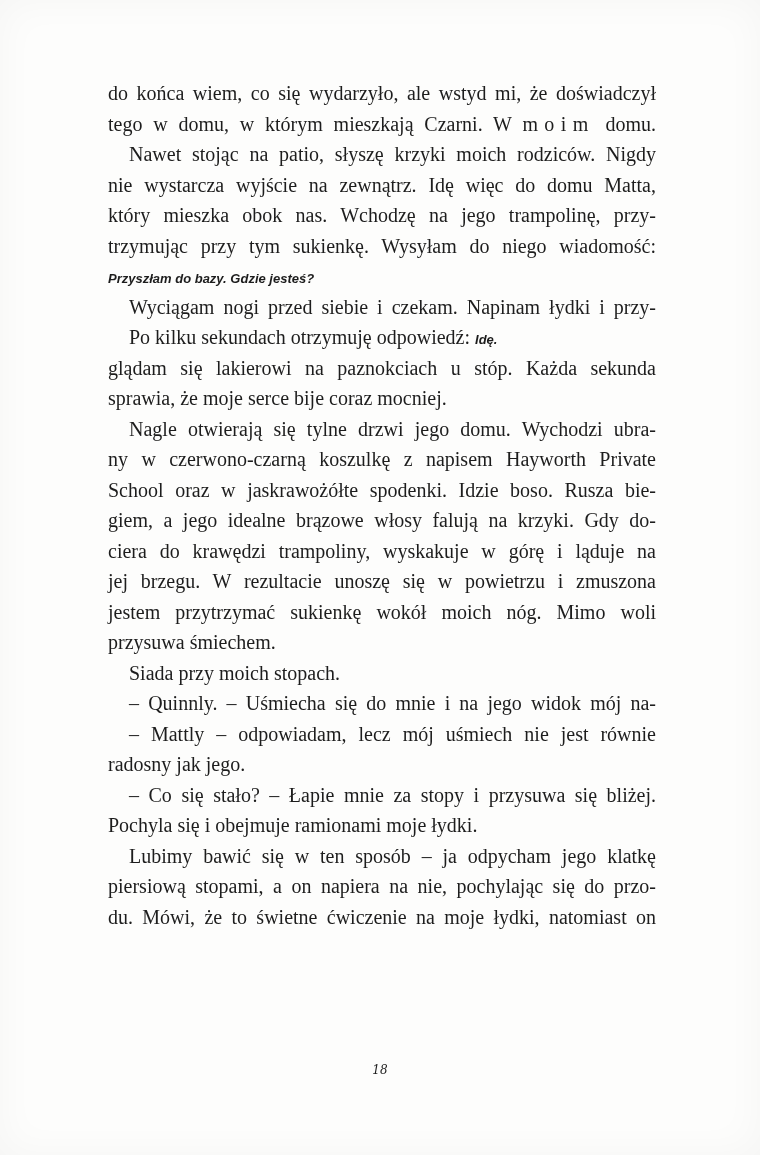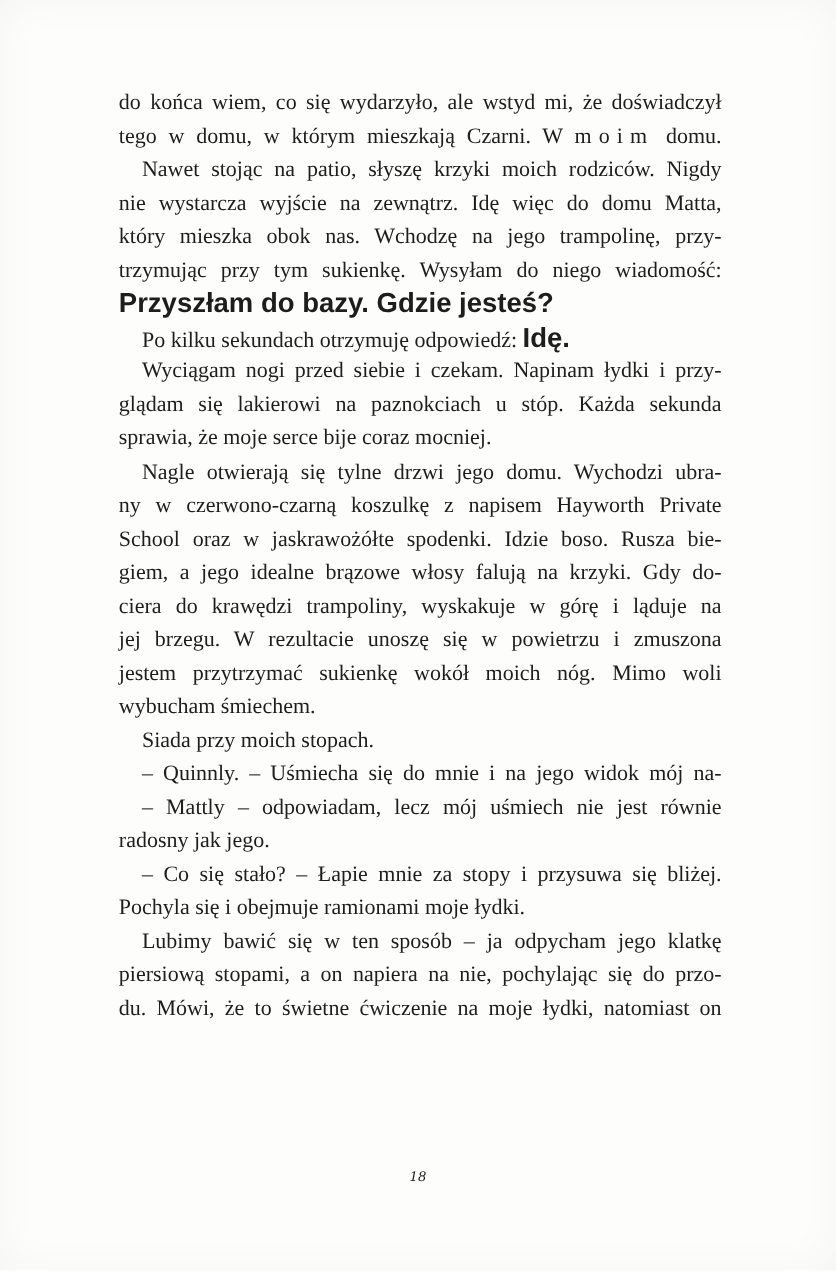--- a/index.html
+++ b/index.html
@@ -33,21 +33,22 @@
   }
   .line.fill {
     text-align: justify;
     text-align-last: justify;
     -moz-text-align-last: justify;
   }
   .line.indent { text-indent: 21px; }
   .sms {
     font-family: "Liberation Sans", "DejaVu Sans", sans-serif;
     font-weight: 700;
-    font-size: 25px;
+    font-size: 13px;
+    font-style: italic;
   }
   .spaced { letter-spacing: 0.32em; }
   .page-number {
     position: absolute;
     top: 1063px;
     left: 0;
     width: 100%;
     text-align: center;
     font-family: "DejaVu Serif", serif;
     font-style: italic;
@@ -60,32 +61,32 @@
 
 <div class="page">
   <div class="text-block">
       <div class="line fill"><span>do końca wiem, co się wydarzyło, ale wstyd mi, że doświadczył</span></div>
       <div class="line fill"><span>tego w domu, w którym mieszkają Czarni. W </span><span class="spaced">moim</span><span> domu.</span></div>
       <div class="line indent fill"><span>Nawet stojąc na patio, słyszę krzyki moich rodziców. Nigdy</span></div>
       <div class="line fill"><span>nie wystarcza wyjście na zewnątrz. Idę więc do domu Matta,</span></div>
       <div class="line fill"><span>który mieszka obok nas. Wchodzę na jego trampolinę, przy-</span></div>
       <div class="line fill"><span>trzymując przy tym sukienkę. Wysyłam do niego wiadomość:</span></div>
       <div class="line"><span class="sms">Przyszłam do bazy. Gdzie jesteś?</span></div>
+      <div class="line indent fill"><span>Wyciągam nogi przed siebie i czekam. Napinam łydki i przy-</span></div>
       <div class="line indent"><span>Po kilku sekundach otrzymuję odpowiedź: </span><span class="sms">Idę.</span></div>
-      <div class="line indent fill"><span>Wyciągam nogi przed siebie i czekam. Napinam łydki i przy-</span></div>
       <div class="line fill"><span>glądam się lakierowi na paznokciach u stóp. Każda sekunda</span></div>
       <div class="line"><span>sprawia, że moje serce bije coraz mocniej.</span></div>
       <div class="line indent fill"><span>Nagle otwierają się tylne drzwi jego domu. Wychodzi ubra-</span></div>
       <div class="line fill"><span>ny w czerwono-czarną koszulkę z napisem Hayworth Private</span></div>
       <div class="line fill"><span>School oraz w jaskrawożółte spodenki. Idzie boso. Rusza bie-</span></div>
       <div class="line fill"><span>giem, a jego idealne brązowe włosy falują na krzyki. Gdy do-</span></div>
       <div class="line fill"><span>ciera do krawędzi trampoliny, wyskakuje w górę i ląduje na</span></div>
       <div class="line fill"><span>jej brzegu. W rezultacie unoszę się w powietrzu i zmuszona</span></div>
       <div class="line fill"><span>jestem przytrzymać sukienkę wokół moich nóg. Mimo woli</span></div>
-      <div class="line"><span>wybucham śmiechem.</span></div>
+      <div class="line"><span>przysuwa śmiechem.</span></div>
       <div class="line indent"><span>Siada przy moich stopach.</span></div>
       <div class="line indent fill"><span>– Quinnly. – Uśmiecha się do mnie i na jego widok mój na-</span></div>
       <div class="line indent fill"><span>– Mattly – odpowiadam, lecz mój uśmiech nie jest równie</span></div>
       <div class="line"><span>radosny jak jego.</span></div>
       <div class="line indent fill"><span>– Co się stało? – Łapie mnie za stopy i przysuwa się bliżej.</span></div>
       <div class="line"><span>Pochyla się i obejmuje ramionami moje łydki.</span></div>
       <div class="line indent fill"><span>Lubimy bawić się w ten sposób – ja odpycham jego klatkę</span></div>
       <div class="line fill"><span>piersiową stopami, a on napiera na nie, pochylając się do przo-</span></div>
       <div class="line fill"><span>du. Mówi, że to świetne ćwiczenie na moje łydki, natomiast on</span></div>
     </div>

